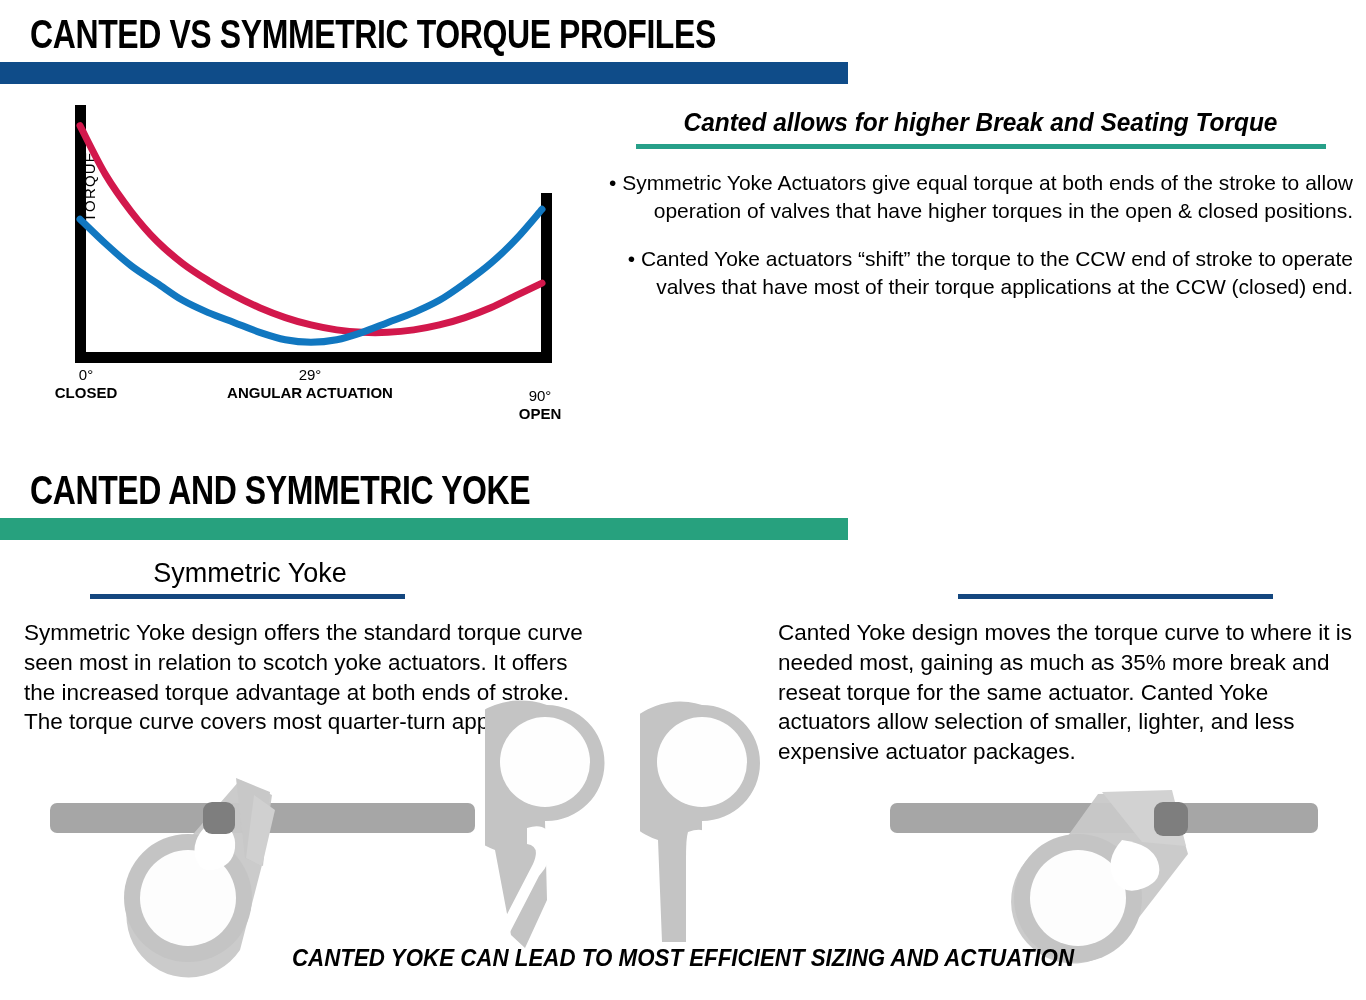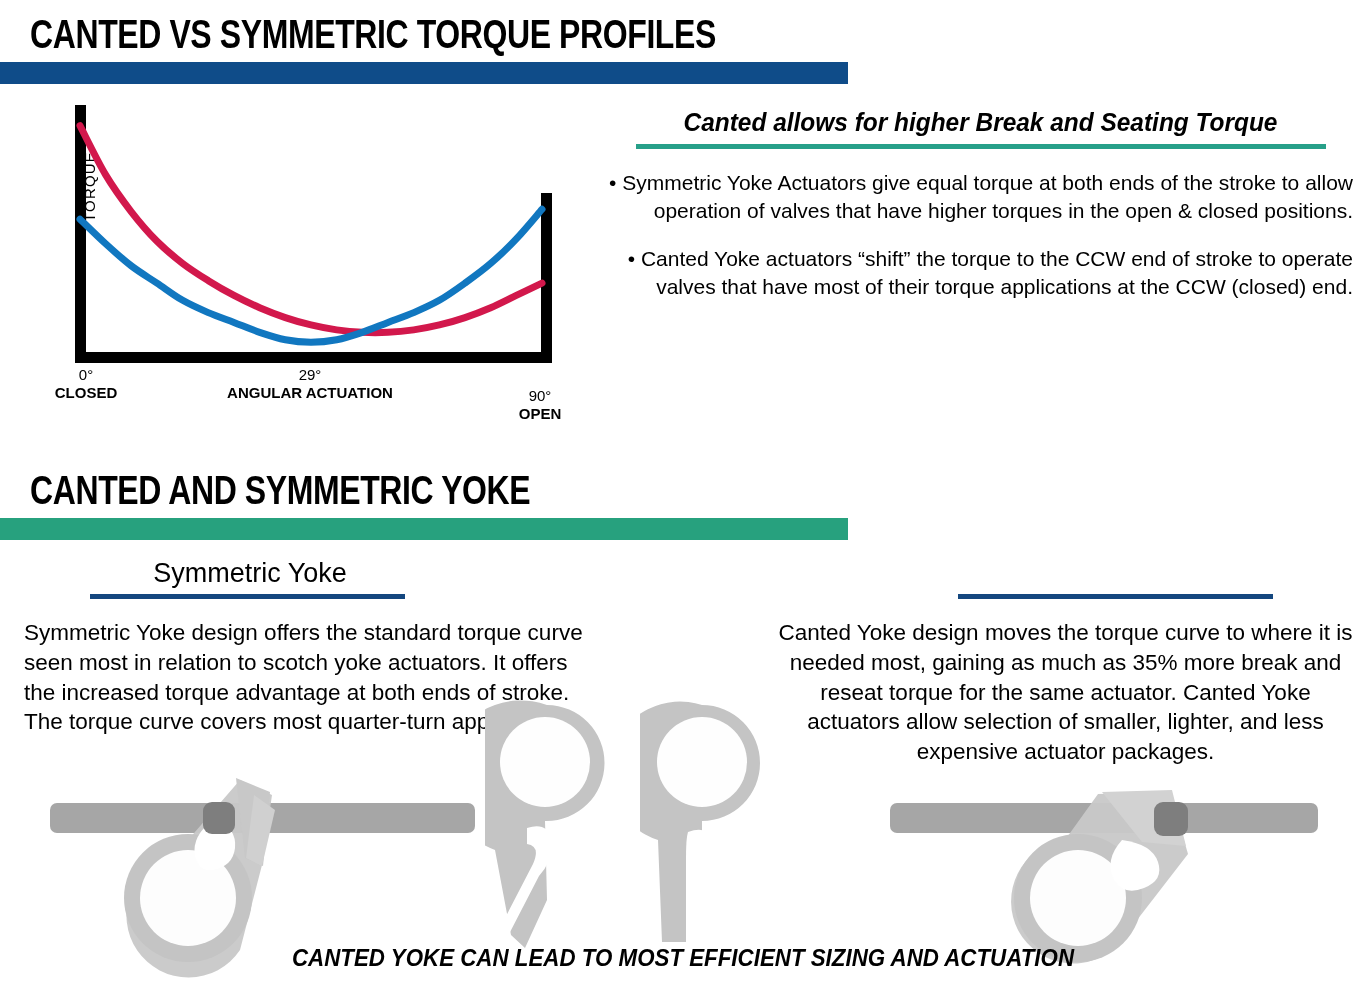--- a/index.html
+++ b/index.html
@@ -138,21 +138,21 @@
   </div>
 
   <div class="section-title" style="left:30px; top:470px;">CANTED AND SYMMETRIC YOKE</div>
   <div class="section-bar bar-teal" style="top:518px;"></div>
 
   <div class="col-heading" style="left:90px; top:558px; width:320px;">Symmetric Yoke</div>
   <div class="col-rule" style="left:90px; top:594px; width:315px;"></div>
   <div class="col-body" style="left:24px; top:618px; width:580px;">Symmetric Yoke design offers the standard torque curve seen most in relation to scotch yoke actuators. It offers the increased torque advantage at both ends of stroke. The torque curve covers most quarter-turn applications.</div>
 
   <div class="col-rule" style="left:958px; top:594px; width:315px;"></div>
-  <div class="col-body" style="left:778px; top:618px; width:575px;text-align:center;">Canted Yoke design moves the torque curve to where it is needed most, gaining as much as 35% more break and reseat torque for the same actuator. Canted Yoke actuators allow selection of smaller, lighter, and less expensive actuator packages.</div>
+  <div class="col-body" style="left:778px; top:618px; width:575px;">Canted Yoke design moves the torque curve to where it is needed most, gaining as much as 35% more break and reseat torque for the same actuator. Canted Yoke actuators allow selection of smaller, lighter, and less expensive actuator packages.</div>
 
   <svg class="yoke-svg" style="left:40px; top:770px; width:470px; height:230px;" viewBox="0 0 470 230">
     <rect x="10" y="33" rx="7" ry="7" width="425" height="30" fill="#A6A6A6"></rect>
     <g fill="#C8C8C8">
       <path d="M200 10 L135 85 A62 62 0 1 0 200 180 L222 95 L232 25 Z" opacity="0.95"></path>
       <path d="M196 8 L230 22 L223 96 L205 88 Z"></path>
       <path d="M214 25 L235 40 L222 96 L206 88 Z" fill="#D0D0D0"></path>
     </g>
     <circle cx="148" cy="128" r="64" fill="#C4C4C4"></circle>
     <circle cx="148" cy="128" r="48" fill="#FDFDFD"></circle>

